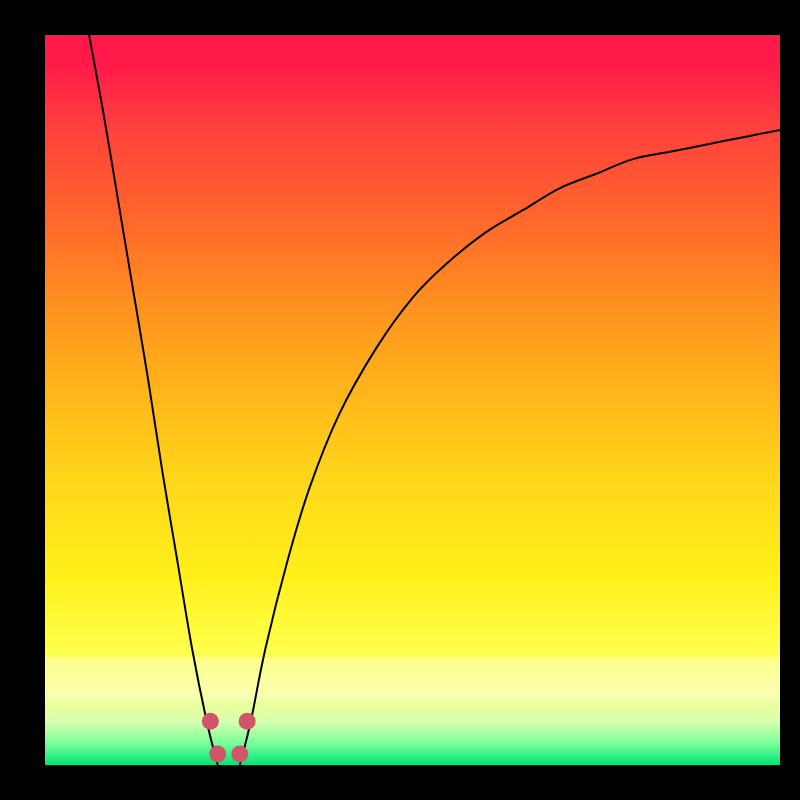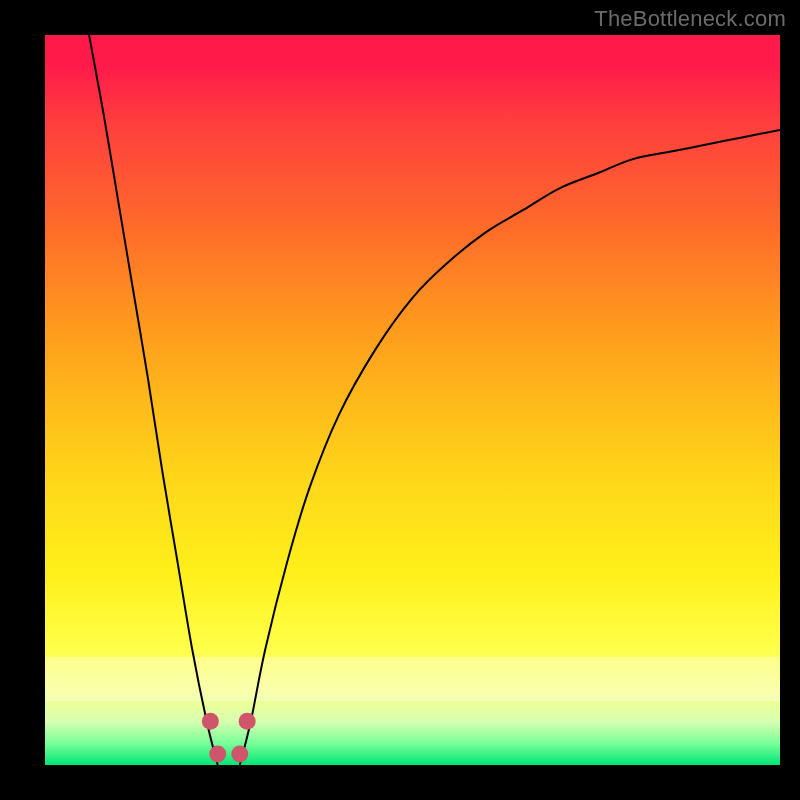--- a/index.html
+++ b/index.html
@@ -68,21 +68,20 @@
   svg.curves {
     position: absolute;
     inset: 0;
   }
 </style>
 </head>
 <body>
 
 <div class="frame">
 
-  <div class="watermark">TheBottleneck.com</div>
 
   <div class="plot">
     <div class="gradient"></div>
     <div class="pale-band"></div>
 
     <svg class="curves" viewBox="0 0 735 730" preserveAspectRatio="none">
       <path d="M 44.1 0 C 46.746 14.453999999999992, 53.508 50.07799999999996, 58.800000000000004 80.29999999999995 C 64.092 110.52199999999995, 68.208 136.36399999999998, 73.5 167.89999999999998 C 78.792 199.43599999999998, 82.908 223.964, 88.2 255.5 C 93.492 287.036, 97.608 310.24999999999994, 102.9 343.09999999999997 C 108.19200000000001 375.95, 112.308 405.15, 117.60000000000001 438 C 122.89200000000001 470.85, 127.00799999999998 494.064, 132.29999999999998 525.6 C 137.59199999999998 557.1360000000001, 141.708 584.292, 147 613.2 C 152.292 642.1080000000001, 157.06949999999998 665.176, 161.7 686.2 C 166.3305 707.224, 170.7405 722.116, 172.725 730" id="path-left" fill="none" stroke-width="2" stroke="#000000"></path>
       <path d="M 194.775 730 C 196.7595 722.116, 201.1695 707.224, 205.8 686.2 C 210.43050000000002 665.176, 213.885 642.1080000000001, 220.5 613.2 C 227.115 584.292, 234.61200000000002 554.508, 242.55 525.6 C 250.488 496.692, 255.33899999999997 478.88, 264.59999999999997 452.6 C 273.861 426.32000000000005, 282.093 404.56600000000003, 294 379.6 C 305.907 354.634, 317.52 334.92400000000004, 330.75 313.90000000000003 C 343.98 292.87600000000003, 354.27 278.56800000000004, 367.5 262.8 C 380.73 247.032, 391.02000000000004 238.126, 404.25000000000006 226.3 C 417.4800000000001 214.47400000000002, 427.77 206.298, 441 197.10000000000002 C 454.23 187.90200000000004, 464.52 183.08400000000006, 477.75 175.20000000000005 C 490.98 167.31600000000003, 501.27 159.86999999999998, 514.5 153.29999999999995 C 527.73 146.72999999999993, 538.02 143.95599999999993, 551.25 138.69999999999993 C 564.48 133.44399999999993, 574.77 128.042, 588 124.10000000000002 C 601.23 120.15800000000004, 611.52 119.42800000000007, 624.75 116.80000000000007 C 637.98 114.17200000000007, 648.27 112.128, 661.5 109.5 C 674.73 106.872, 685.02 104.82800000000005, 698.25 102.20000000000005 C 711.48 99.57200000000005, 728.385 96.21399999999998, 735 94.89999999999998" id="path-right" fill="none" stroke-width="2" stroke="#000000"></path>
       <g id="markers-group">
           <circle cx="165.375" cy="686.2" r="8.5" fill="#d1556a" stroke="#8c2f3f" stroke-width="0"></circle>

